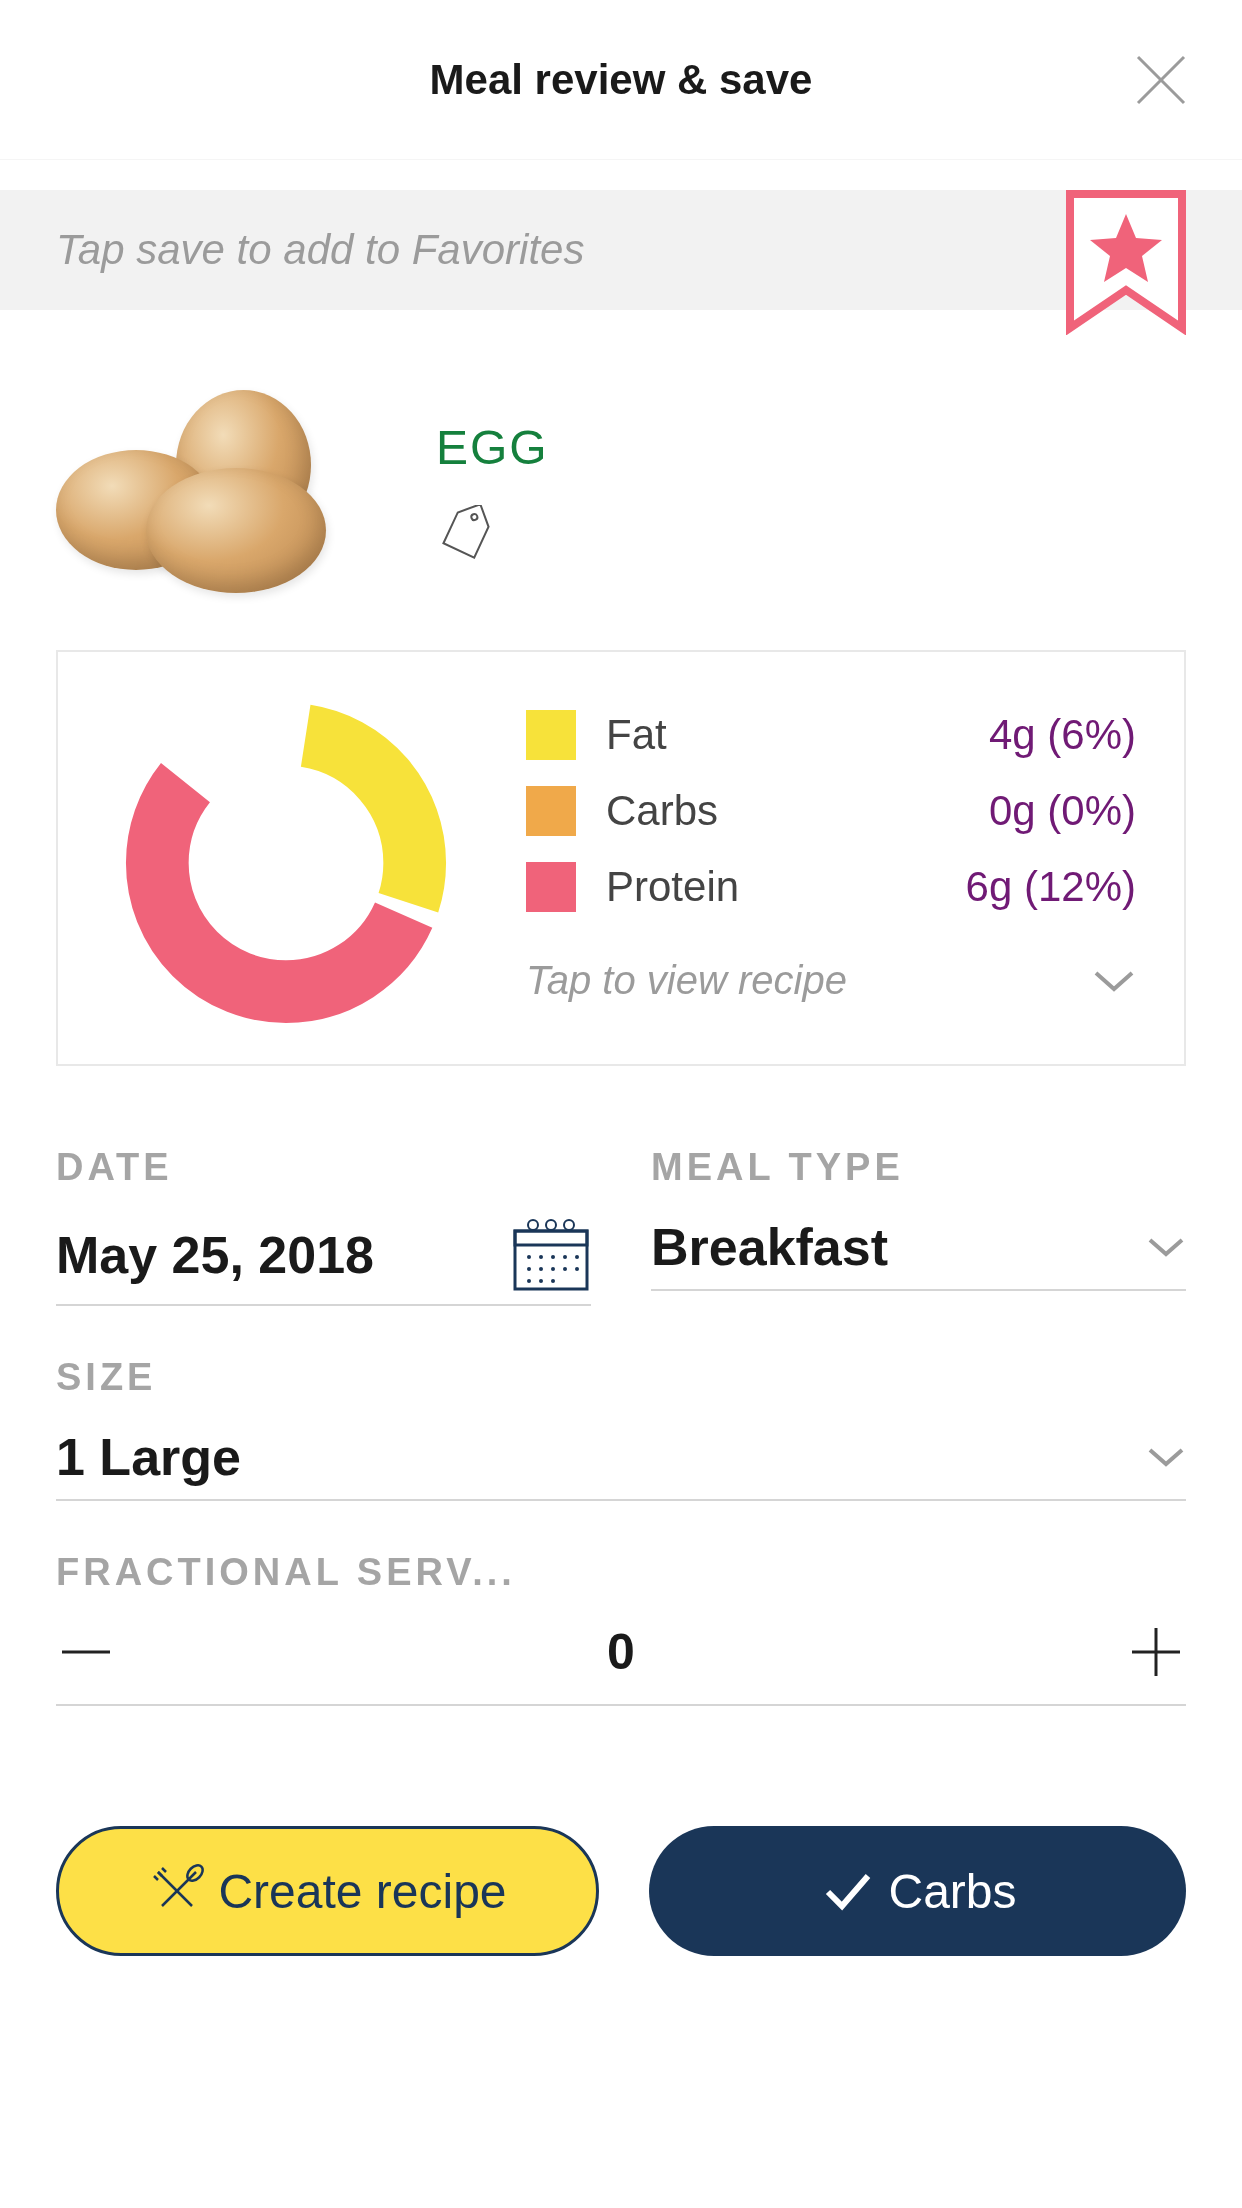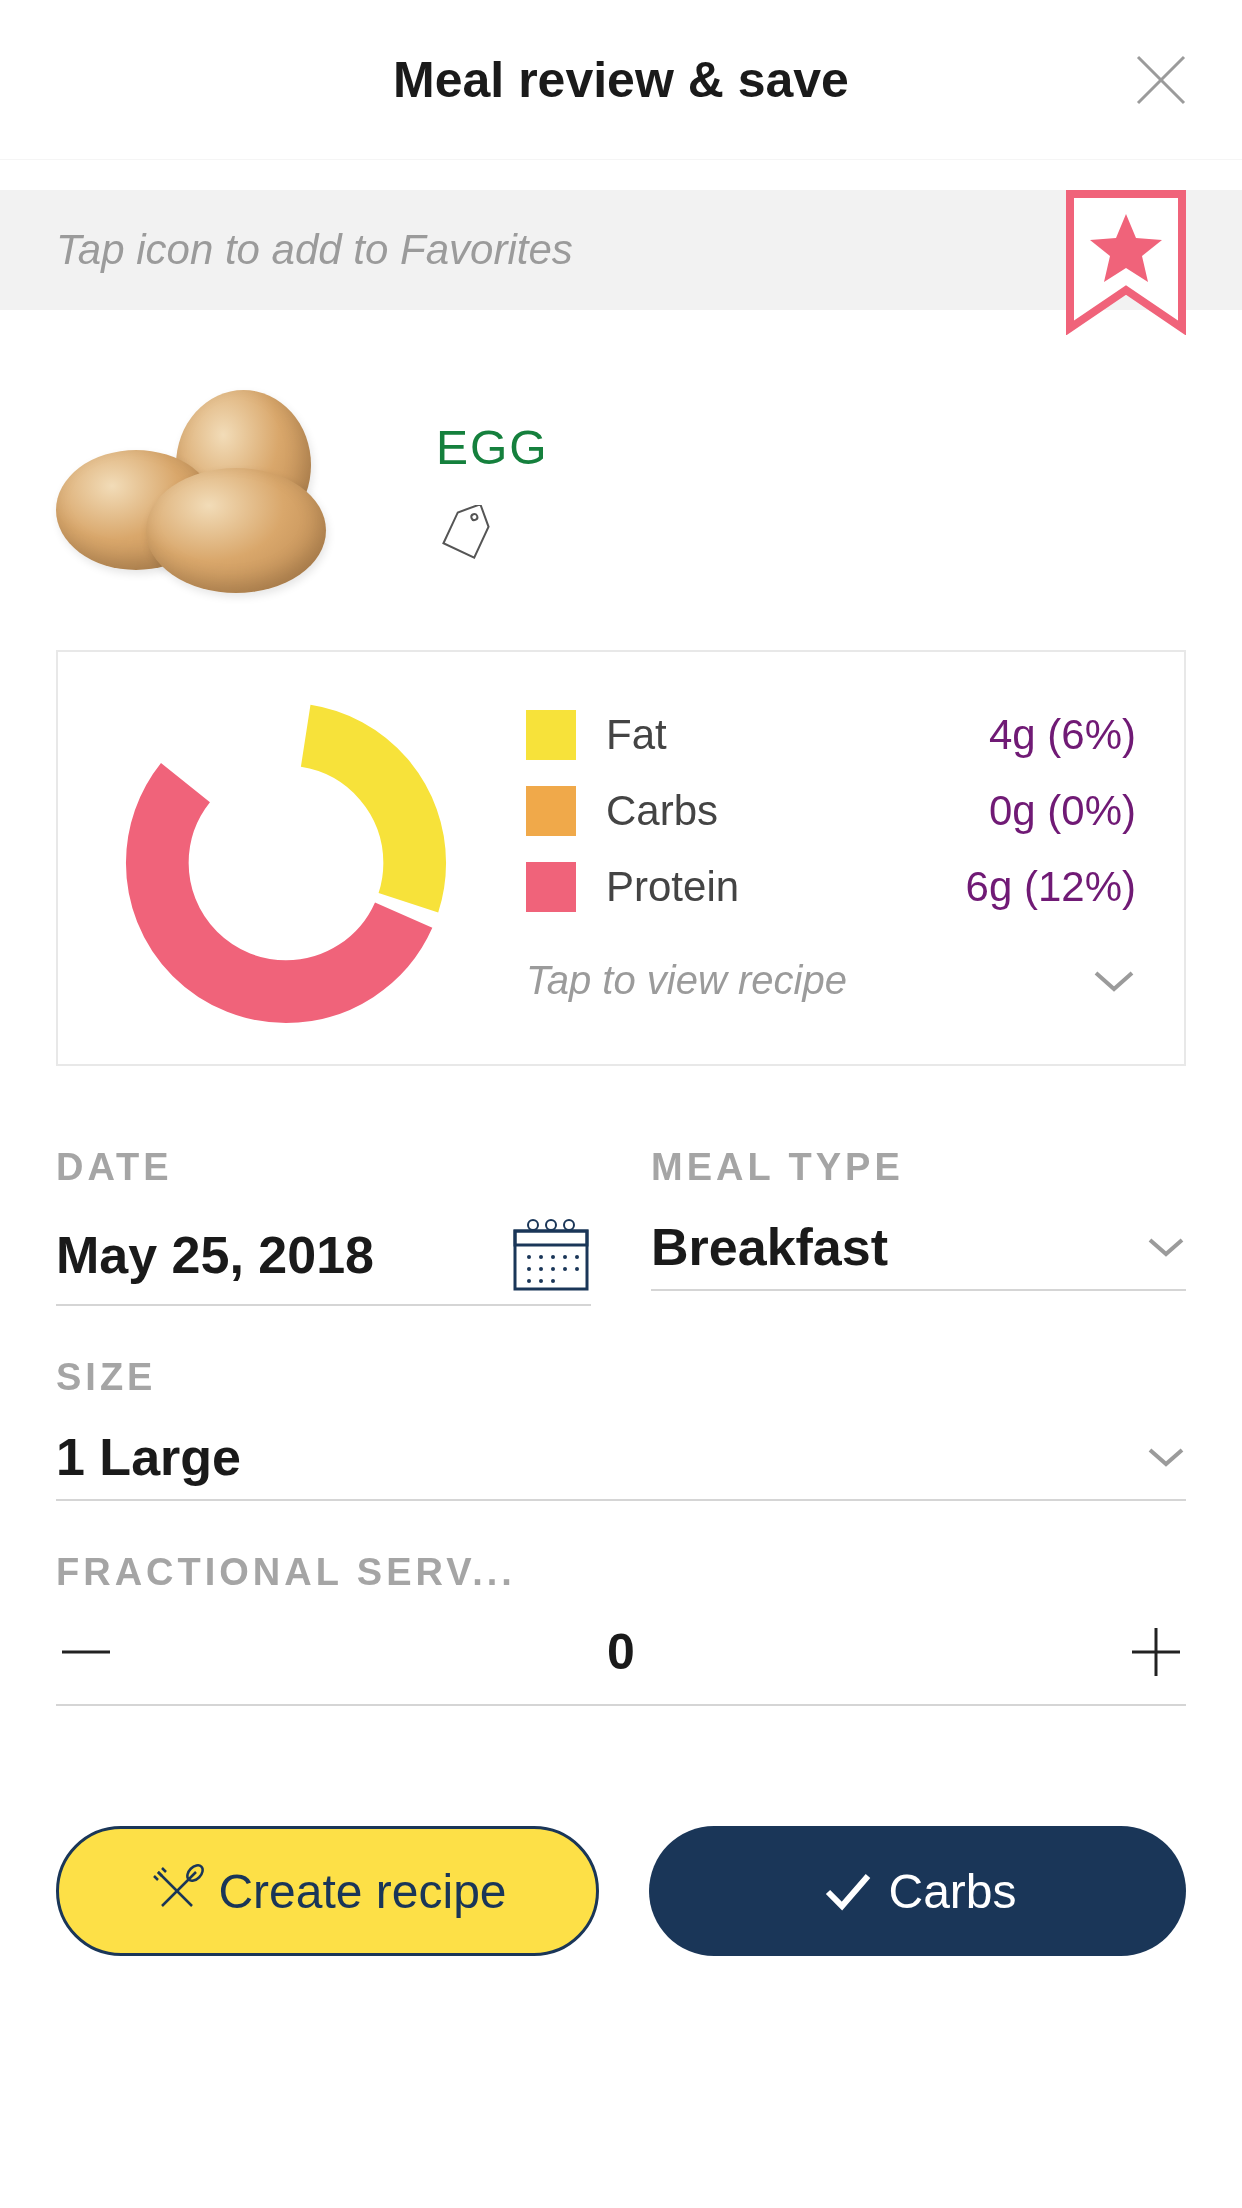--- a/index.html
+++ b/index.html
@@ -12,21 +12,21 @@
   }
   .header {
     position: relative;
     height: 160px;
     display: flex;
     align-items: center;
     justify-content: center;
     border-bottom: 1px solid rgba(0,0,0,0.04);
   }
   .header-title {
-    font-size: 50px;
+    font-size: 42px;
     font-weight: 700;
     color: #1a1a1a;
   }
   .close-btn {
     position: absolute;
     right: 56px;
     top: 50%;
     transform: translateY(-50%);
     width: 50px;
     height: 50px;
@@ -196,21 +196,21 @@
   <div class="header-title">Meal review &amp; save</div>
   <div class="close-btn">
     <svg viewBox="0 0 50 50">
       <line x1="2" y1="2" x2="48" y2="48" stroke="#9b9b9b" stroke-width="3"></line>
       <line x1="48" y1="2" x2="2" y2="48" stroke="#9b9b9b" stroke-width="3"></line>
     </svg>
   </div>
 </div>
 
 <div class="fav-bar">
-  <div class="fav-text">Tap icon to add to Favorites</div>
+  <div class="fav-text">Tap save to add to Favorites</div>
   <div class="bookmark">
     <svg viewBox="0 0 120 145">
       <path d="M4 4 H116 V138 L60 100 L4 138 Z" fill="#fff" stroke="#f0637a" stroke-width="8"></path>
       <path d="M60 24 L70 48 L96 50 L76 66 L82 92 L60 78 L38 92 L44 66 L24 50 L50 48 Z" fill="#f0637a"></path>
     </svg>
   </div>
 </div>
 
 <div class="food-row">
   <div class="food-img">

